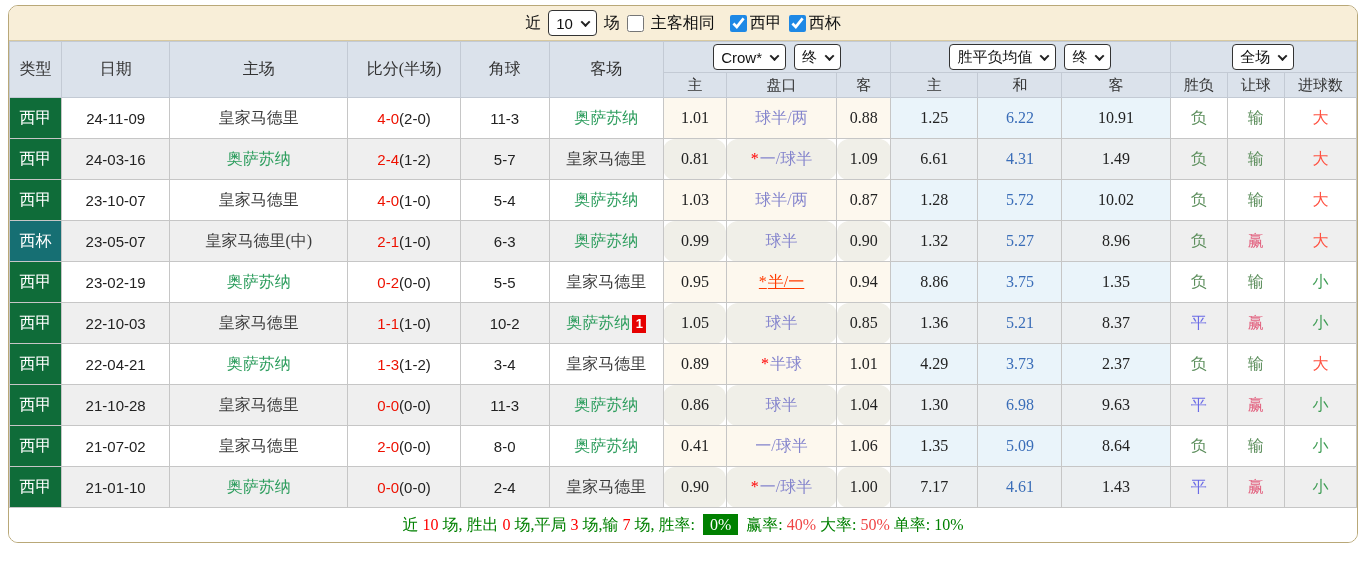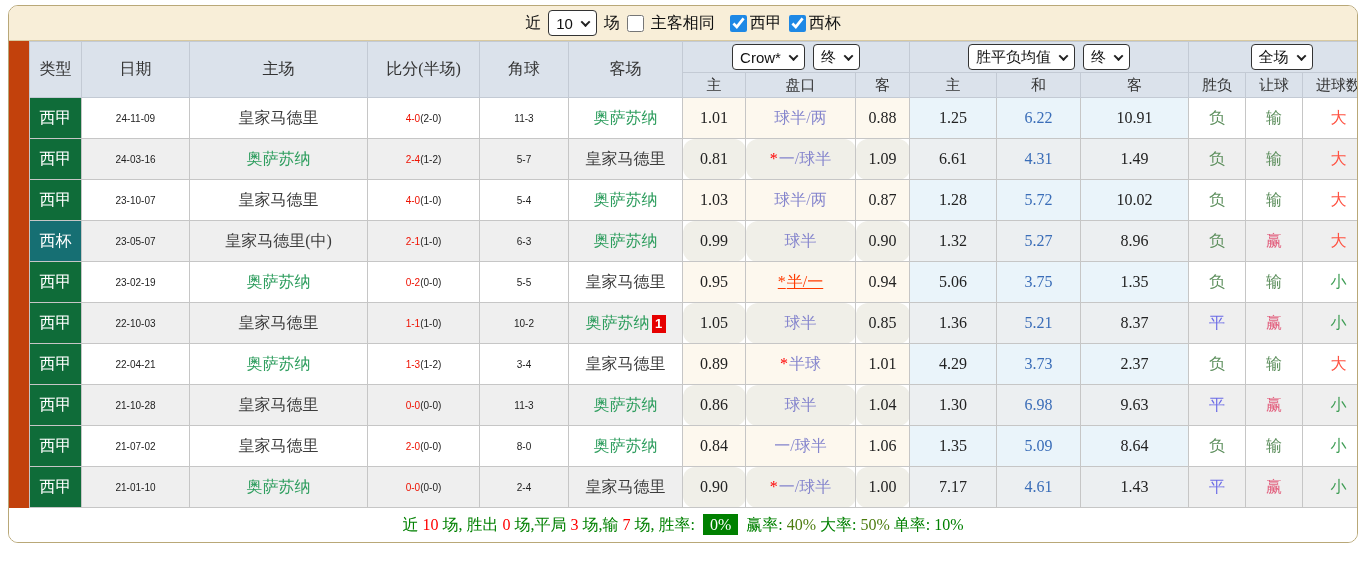--- a/index.html
+++ b/index.html
@@ -21,33 +21,33 @@
   .selbox { display:inline-flex; align-items:center; justify-content:space-between;
             background:#fff; border:1px solid #333; border-radius:4px; height:26px;
             padding:0 7px; font-size:15px; color:#111; cursor:pointer;
             font-family:"Liberation Sans", sans-serif; }
   .selbox .chev { width:7px; height:7px; border-right:2px solid #222; border-bottom:2px solid #222;
                   transform:rotate(45deg) translate(-1px,-1px); display:inline-block; margin-left:9px; }
   .filter-bar .selbox { min-width:48px; }
   .filter-bar input[type=checkbox] { width:17px; height:17px; accent-color:#1e88e5; cursor:pointer; }
 
   
-  .table-wrap { background:#c2410c; padding:0 20px; }
+  .table-wrap { background:#f0abfc; padding:0 0; }
   table { width:100%; border-collapse:collapse; table-layout:fixed; background:#fff; }
   th, td { border:1px solid #c6c6c6; text-align:center; overflow:hidden; white-space:nowrap; }
 
   thead th { background:#dbe2eb; color:#333; font-weight:normal;
              font-family:"Liberation Serif", serif; font-size:16px; border-color:#c3cad4; }
   tr.ctrl-row th { height:31px; }
   tr.ctrl-row .grp { padding:2px 0; }
   tr.sub-row th { height:25px; font-size:15px; }
   .grp-inner { display:flex; align-items:center; justify-content:center; gap:8px; }
 
   tbody td { height:41px; font-size:16px; font-family:"Liberation Serif", serif; color:#222; }
-  tbody td.date, tbody td.corner, tbody td.score { font-family:"Liberation Sans", sans-serif; font-size:10px; }
+  tbody td.date, tbody td.corner, tbody td.score { font-family:"Liberation Sans", sans-serif; font-size:15px; }
 
   
   tr.r-odd td { background:#ffffff; }
   tr.r-even td { background:#efefef; }
   tr.r-odd td.odds, tr.r-odd td.line { background:#fdf8ee; }
   tr.r-even td.odds, tr.r-even td.line { background:#f0efe8;border-radius:12px; }
   tr.r-odd td.avg { background:#eaf4fa; }
   tr.r-even td.avg { background:#eceff1; }
 
   tbody td.type { color:#fff; font-size:16px; }
@@ -70,21 +70,21 @@
   .res-pink { color:#e2607e; }
   .res-big { color:#ff5242; }
   .res-small { color:#3f9d55; }
 
   
   .footer-bar { height:34px; background:#ffffff; display:flex; align-items:center;
                 justify-content:center; font-size:16px; font-family:"Liberation Serif", serif; }
   .footer-bar span { white-space:pre; }
   .f-grn { color:#008000; }
   .f-red { color:#ff0000; }
-  .f-blue { color:#4d7c0f; }
+  .f-blue { color:#ef4444; }
   .f-badge { background:#008000; color:#ffffff; padding:2px 7px; margin:0 4px; }
 </style>
 </head>
 <body>
 
 <div class="widget">
 
 
   <div class="filter-bar">
     <span>近</span>
@@ -245,21 +245,21 @@
           <tr class="r-odd">
             <td class="type type-liga"><span>西甲</span></td>
             <td class="date"><span>23-02-19</span></td>
             <td class="team"><span class="team-green">奥萨苏纳</span></td>
             <td class="score"><span class="score-main">0-2</span><span class="score-half">(0-0)</span></td>
             <td class="corner"><span>5-5</span></td>
             <td class="team"><span class="team-black">皇家马德里</span></td>
             <td class="odds"><span>0.95</span></td>
             <td class="line"><span class="star line-changed">*</span><span class="line-changed">半/一</span></td>
             <td class="odds"><span>0.94</span></td>
-            <td class="avg"><span>5.06</span></td>
+            <td class="avg"><span>8.86</span></td>
             <td class="avg"><span class="draw-val">3.75</span></td>
             <td class="avg"><span>1.35</span></td>
             <td class="res"><span class="res-green">负</span></td>
             <td class="res"><span class="res-green">输</span></td>
             <td class="res"><span class="res-small">小</span></td>
           </tr>
           <tr class="r-even">
             <td class="type type-liga"><span>西甲</span></td>
             <td class="date"><span>22-10-03</span></td>
             <td class="team"><span class="team-black">皇家马德里</span></td>
@@ -310,21 +310,21 @@
             <td class="res"><span class="res-pink">赢</span></td>
             <td class="res"><span class="res-small">小</span></td>
           </tr>
           <tr class="r-odd">
             <td class="type type-liga"><span>西甲</span></td>
             <td class="date"><span>21-07-02</span></td>
             <td class="team"><span class="team-black">皇家马德里</span></td>
             <td class="score"><span class="score-main">2-0</span><span class="score-half">(0-0)</span></td>
             <td class="corner"><span>8-0</span></td>
             <td class="team"><span class="team-green">奥萨苏纳</span></td>
-            <td class="odds"><span>0.84</span></td>
+            <td class="odds"><span>0.41</span></td>
             <td class="line"><span class="line-normal">一/球半</span></td>
             <td class="odds"><span>1.06</span></td>
             <td class="avg"><span>1.35</span></td>
             <td class="avg"><span class="draw-val">5.09</span></td>
             <td class="avg"><span>8.64</span></td>
             <td class="res"><span class="res-green">负</span></td>
             <td class="res"><span class="res-green">输</span></td>
             <td class="res"><span class="res-small">小</span></td>
           </tr>
           <tr class="r-even">

